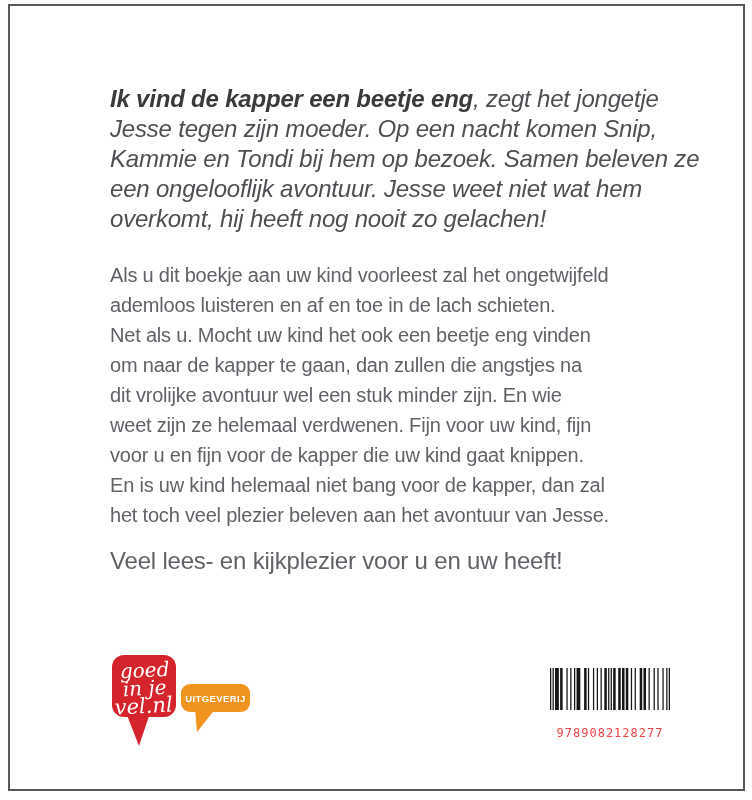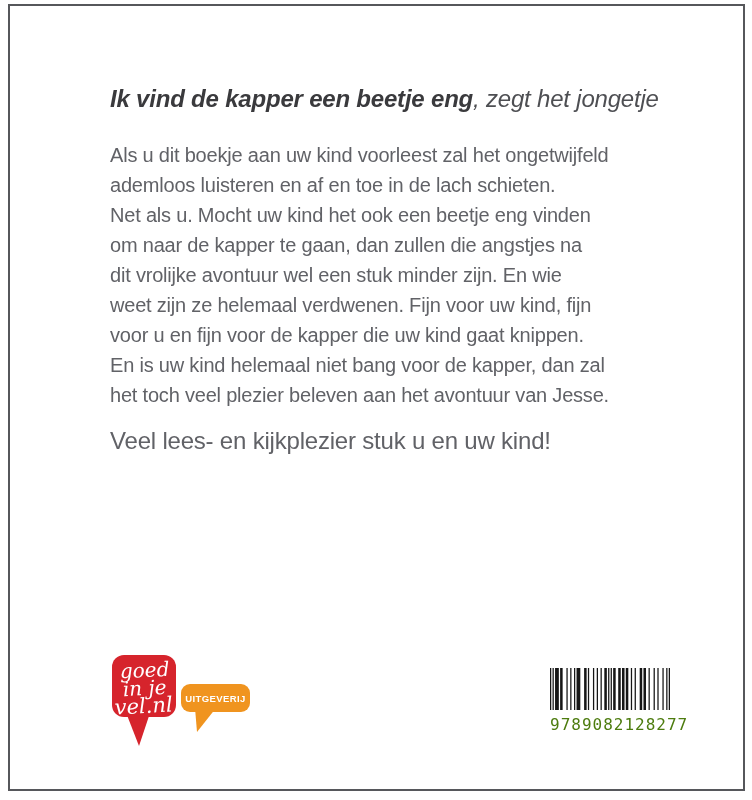--- a/index.html
+++ b/index.html
@@ -87,51 +87,55 @@
     top: 662px;
     width: 120px;
     text-align: center;
   }
   .barcode-bars {
     display: block;
     width: 120px;
     height: 42px;
   }
   .barcode-number {
-    margin-top: 8px;
+    margin-top: 16px;
     font-family: "DejaVu Sans Mono", monospace;
-    font-size: 16px;
+    font-size: 12px;
     line-height: 14px;
     letter-spacing: 1px;
-    color: #4d7c0f;
+    color: #ef4444;
     white-space: nowrap;
   }
 </style>
 </head>
 <body>
 
 <div class="stage">
   <div class="cover">
 
     <div class="text-block">
       <p class="intro">
         <span class="block-line"><strong>Ik vind de kapper een beetje eng</strong><span>, zegt het jongetje</span></span>
+        <span class="multiline">Jesse tegen zijn moeder. Op een nacht komen Snip,
+Kammie en Tondi bij hem op bezoek. Samen beleven ze
+een ongelooflijk avontuur. Jesse weet niet wat hem
+overkomt, hij heeft nog nooit zo gelachen!</span>
       </p>
 
       <p class="body-par">Als u dit boekje aan uw kind voorleest zal het ongetwijfeld
 ademloos luisteren en af en toe in de lach schieten.
 Net als u. Mocht uw kind het ook een beetje eng vinden
 om naar de kapper te gaan, dan zullen die angstjes na
 dit vrolijke avontuur wel een stuk minder zijn. En wie
 weet zijn ze helemaal verdwenen. Fijn voor uw kind, fijn
 voor u en fijn voor de kapper die uw kind gaat knippen.
 En is uw kind helemaal niet bang voor de kapper, dan zal
 het toch veel plezier beleven aan het avontuur van Jesse.</p>
 
-      <p class="closing">Veel lees- en kijkplezier stuk u en uw kind!</p>
+      <p class="closing">Veel lees- en kijkplezier voor u en uw heeft!</p>
     </div>
 
     <svg class="logo-svg" viewBox="0 0 152 108" xmlns="http://www.w3.org/2000/svg">
 
       <g>
         <polygon points="17,62 43,62 31,98" fill="#d6242c"></polygon>
         <rect x="4" y="7" width="64" height="62" rx="12" fill="#d6242c"></rect>
         <text class="logo-script" x="37" y="29" font-size="20" text-anchor="middle" transform="rotate(-3 37 29)">goed</text>
         <text class="logo-script" x="37" y="47" font-size="20" text-anchor="middle" transform="rotate(-3 37 47)">in je</text>
         <text class="logo-script" x="36" y="65" font-size="21" text-anchor="middle" transform="rotate(-3 36 65)">vel.nl</text>

